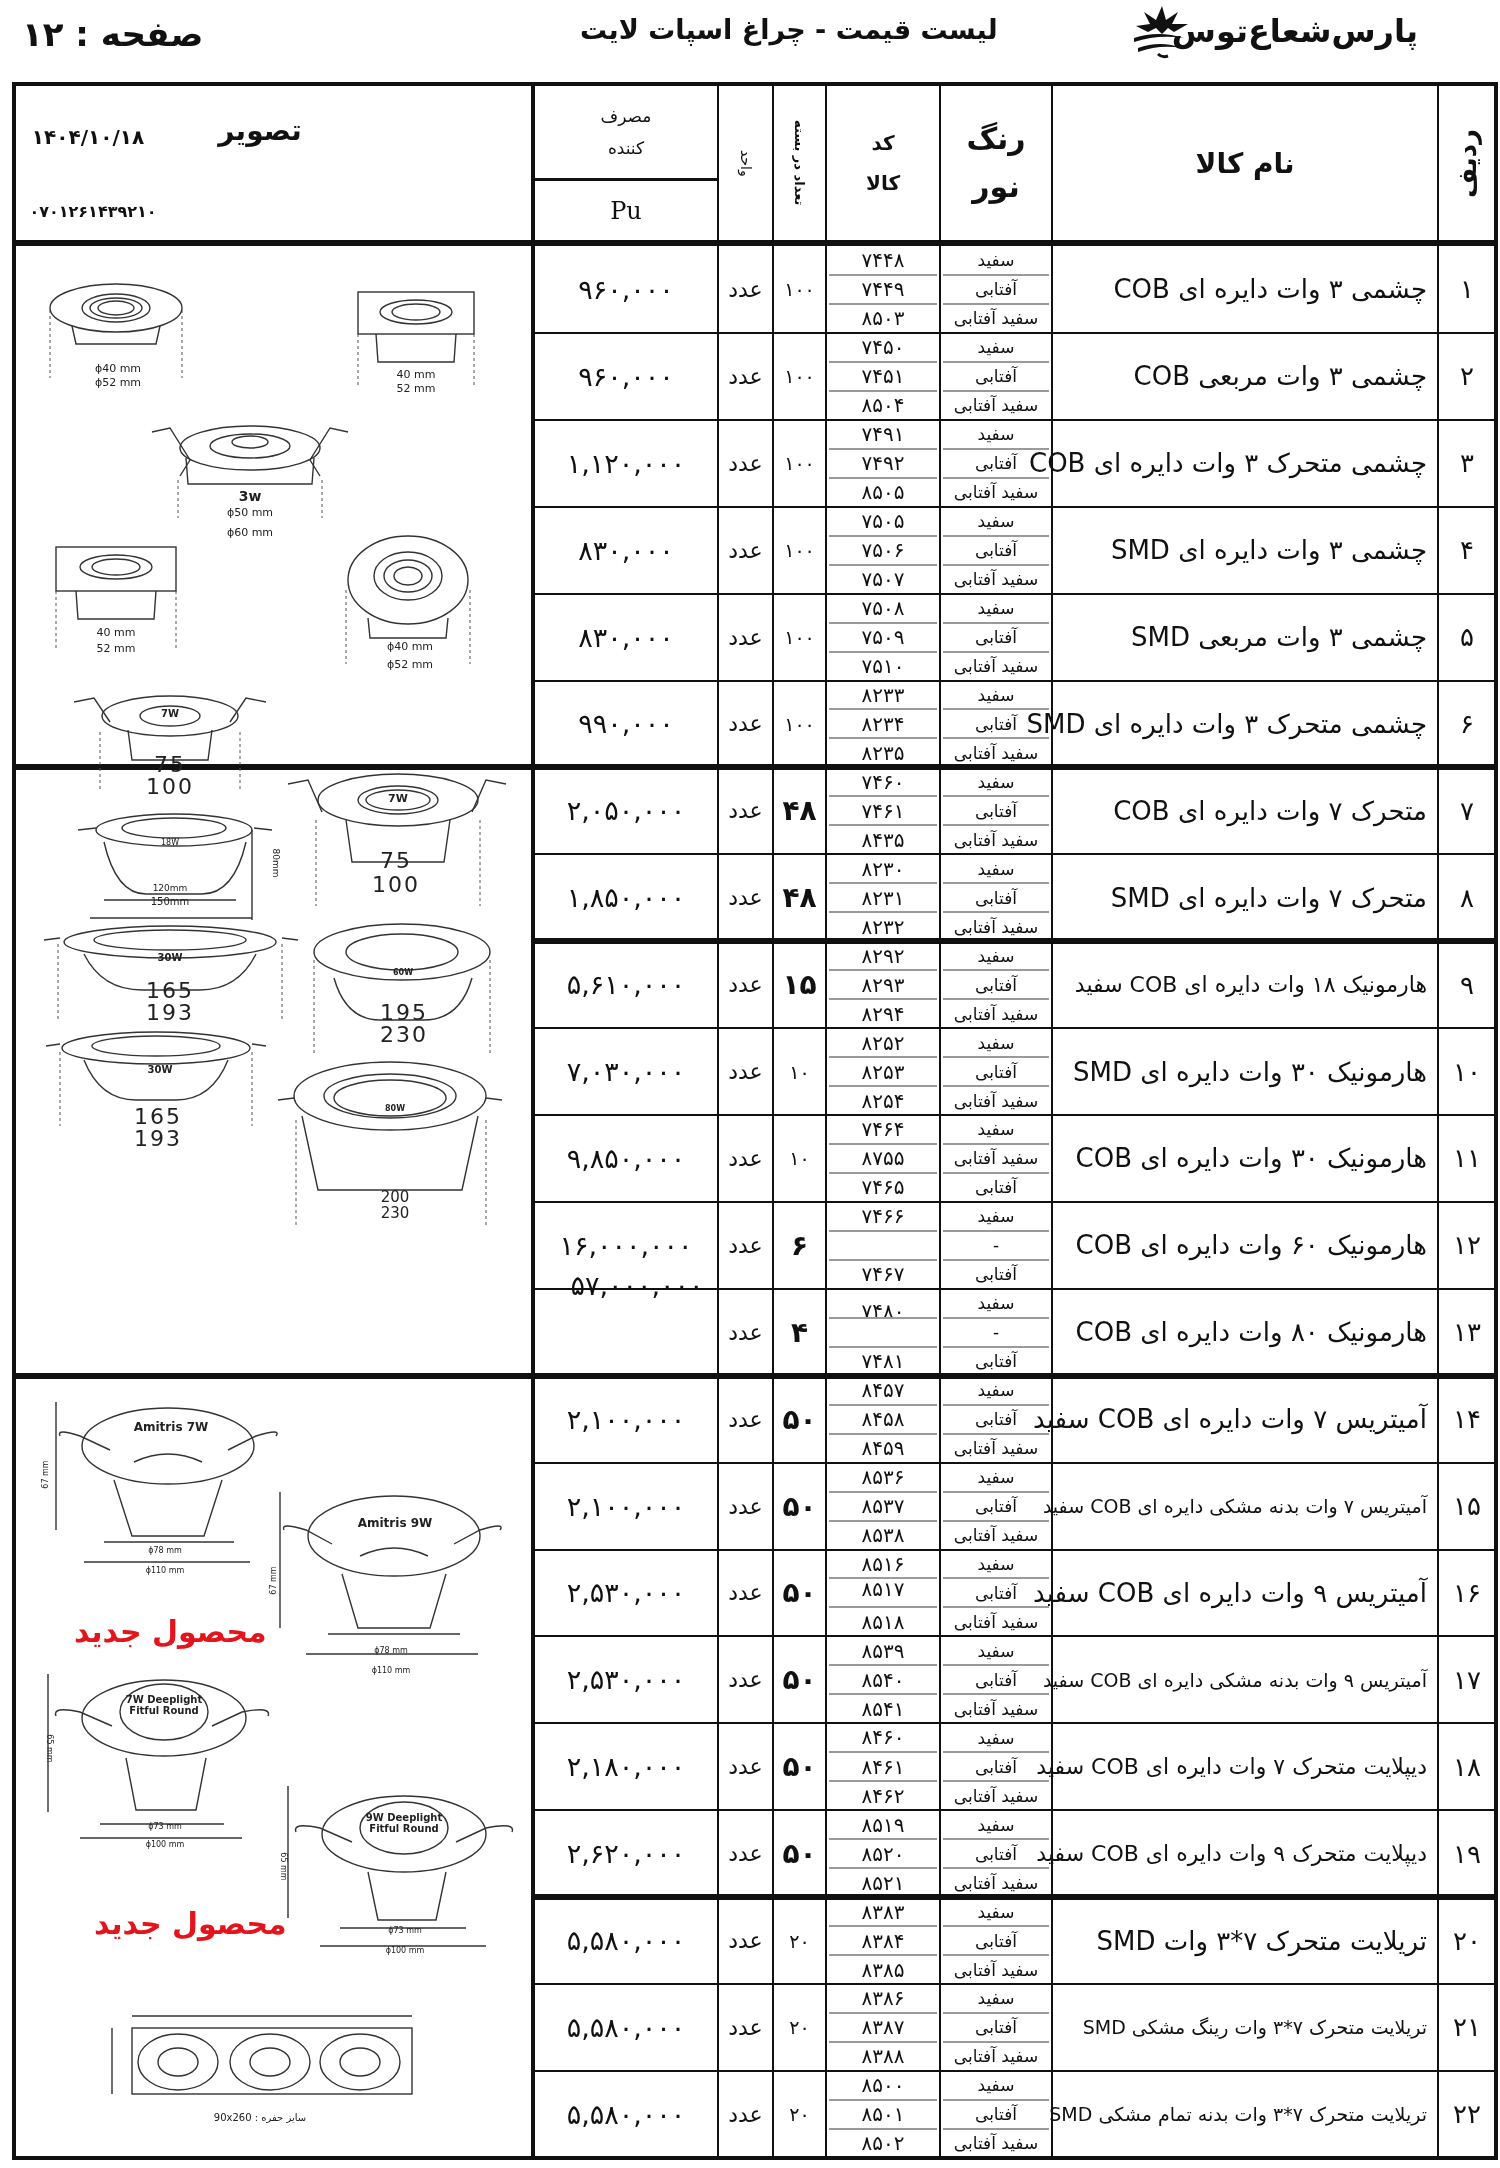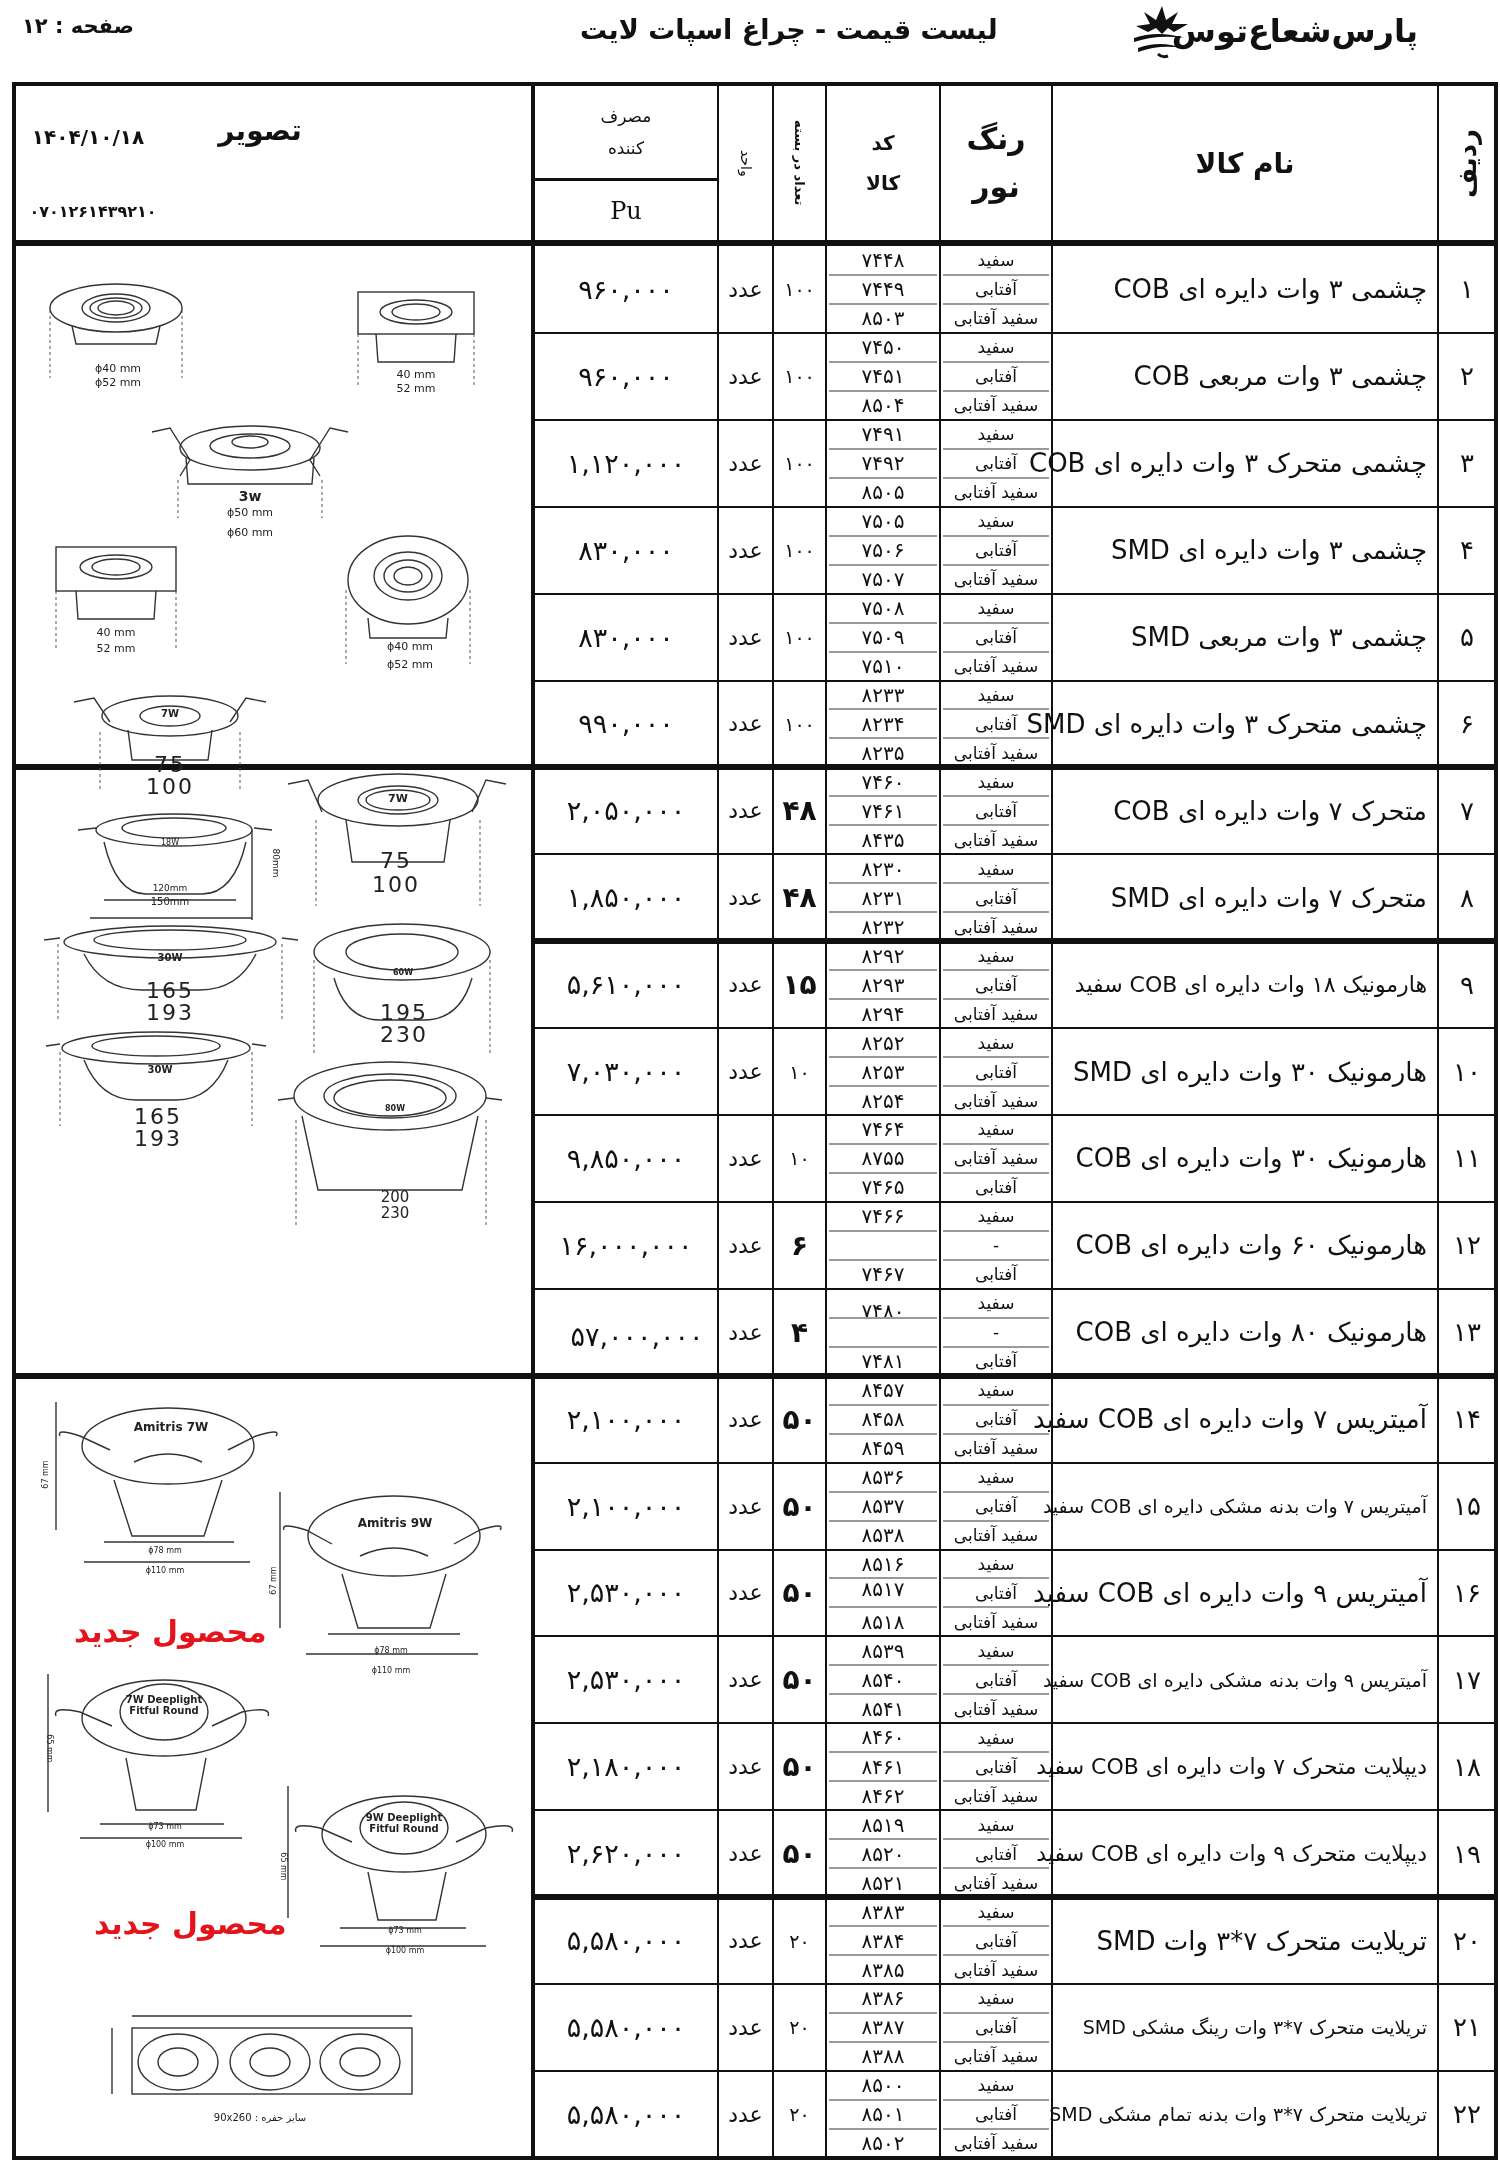--- a/index.html
+++ b/index.html
@@ -1,21 +1,21 @@
 <!DOCTYPE html>
 <html><head>
 <meta charset="utf-8">
 <style>
   * { box-sizing: border-box; margin: 0; padding: 0; }
   html, body { width: 1500px; height: 2168px; background: #ffffff; overflow: hidden; }
   body { position: relative; font-family: "DejaVu Sans", sans-serif; color: #111; }
 
   
   .topbar { position: absolute; left: 0; top: 0; width: 1500px; height: 62px; }
-  .page-no { position: absolute; left: 22px; top: 14px; font-size: 21px; font-weight: bold; direction: rtl; }
+  .page-no { position: absolute; left: 22px; top: 14px; font-size: 34px; font-weight: bold; direction: rtl; }
   .doc-title { position: absolute; left: 580px; top: 14px; font-size: 27px; font-weight: bold; direction: rtl; white-space: nowrap; }
   .brand { position: absolute; left: 1128px; top: 4px; width: 290px; height: 56px; }
   .brand-text { position: absolute; right: 0; top: 8px; font-size: 32px; font-weight: bold; direction: rtl; white-space: nowrap; letter-spacing: -1px; }
   .brand-logo { position: absolute; left: 0; top: 0; width: 64px; height: 56px; }
 
   
   .frame { position: absolute; left: 12px; top: 82px; width: 1486px; height: 2078px; border: 4px solid #111; }
 
   .vline { position: absolute; background: #111; }
   .hline { position: absolute; background: #111; }
@@ -312,21 +312,21 @@
     <div class="cell c-color" style="left:941px;top:1317.7666666666669px;width:110px;height:28.96666666666667px;">-</div>
     <div class="cell c-code" style="left:827px;top:1317.7666666666669px;width:112px;height:28.96666666666667px;"></div>
     <div class="subline" style="left:829px;top:1316.7666666666669px;width:108px;"></div>
     <div class="subline" style="left:943px;top:1316.7666666666669px;width:106px;"></div>
     <div class="cell c-color" style="left:941px;top:1346.7333333333336px;width:110px;height:28.96666666666667px;">آفتابی</div>
     <div class="cell c-code" style="left:827px;top:1346.7333333333336px;width:112px;height:28.96666666666667px;">۷۴۸۱</div>
     <div class="subline" style="left:829px;top:1345.7333333333336px;width:108px;"></div>
     <div class="subline" style="left:943px;top:1345.7333333333336px;width:106px;"></div>
     <div class="cell c-qty big" style="left:774px;top:1288.8000000000002px;width:51px;height:86.9px;">۴</div>
     <div class="cell c-unit" style="left:719px;top:1288.8000000000002px;width:53px;height:86.9px;">عدد</div>
-    <div class="cell c-price" style="left:535px;top:1293px;width:204px;height:86.9px;">۵۷,۰۰۰,۰۰۰</div>
+    <div class="cell c-price" style="left:535px;top:1242px;width:204px;height:86.9px;">۵۷,۰۰۰,۰۰۰</div>
     <div class="hline thick" style="left:12px;top:1372.7000000000003px;width:1486px;"></div>
     <div class="cell c-num" style="left:1439px;top:1375.7px;width:56px;height:86.9px;">۱۴</div>
     <div class="cell c-name" style="left:1053px;top:1375.7px;width:384px;height:86.9px;">آمیتریس ۷ وات دایره ای COB سفید</div>
     <div class="cell c-color" style="left:941px;top:1375.7px;width:110px;height:28.96666666666667px;">سفید</div>
     <div class="cell c-code" style="left:827px;top:1375.7px;width:112px;height:28.96666666666667px;">۸۴۵۷</div>
     <div class="cell c-color" style="left:941px;top:1404.6666666666667px;width:110px;height:28.96666666666667px;">آفتابی</div>
     <div class="cell c-code" style="left:827px;top:1404.6666666666667px;width:112px;height:28.96666666666667px;">۸۴۵۸</div>
     <div class="subline" style="left:829px;top:1403.6666666666667px;width:108px;"></div>
     <div class="subline" style="left:943px;top:1403.6666666666667px;width:106px;"></div>
     <div class="cell c-color" style="left:941px;top:1433.6333333333334px;width:110px;height:28.96666666666667px;">سفید آفتابی</div>

